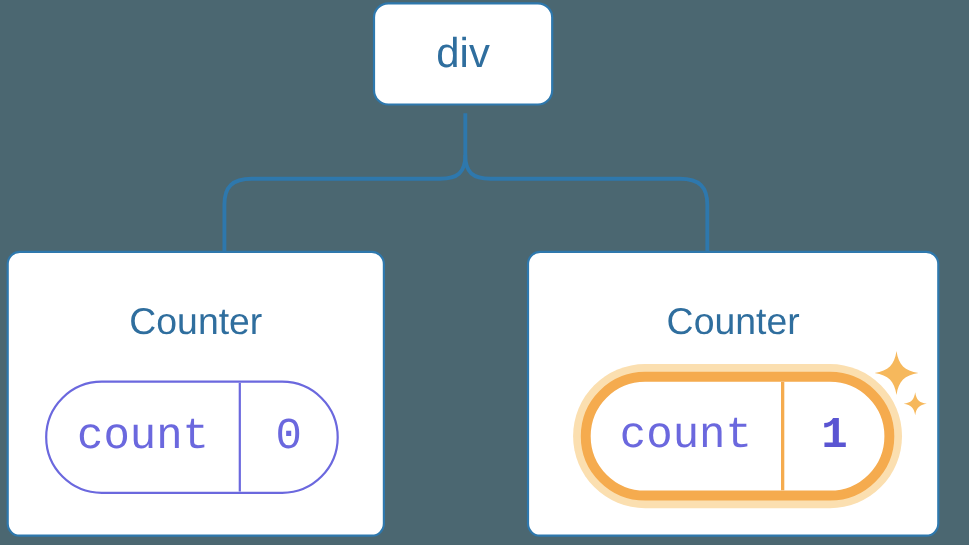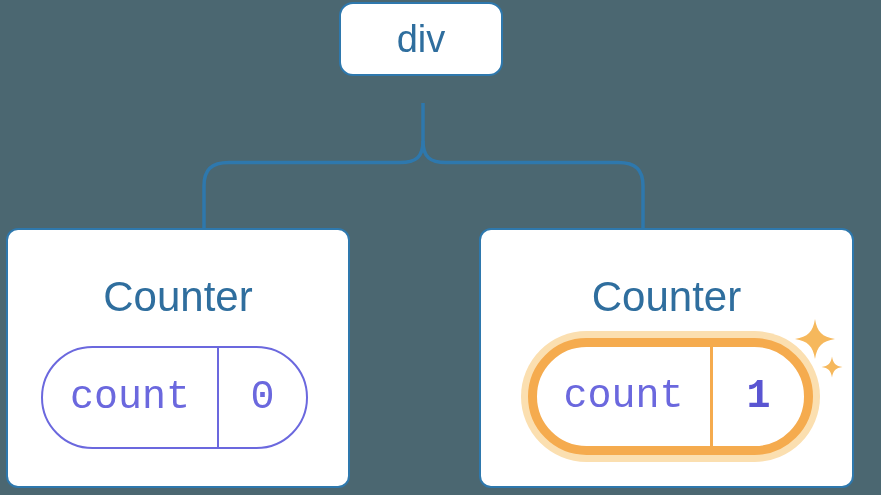--- a/index.html
+++ b/index.html
@@ -10,34 +10,34 @@
   html,body{margin:0;padding:0;background:var(--bg);}
   .stage{
     position:relative;width:881px;height:495px;overflow:hidden;
     background:var(--bg);
     font-family:"Liberation Sans", sans-serif;
   }
   .stage *{box-sizing:border-box;}
   .connector{position:absolute;left:0;top:0;width:881px;height:495px;pointer-events:none;}
   .connector path{fill:none;stroke:var(--stroke);stroke-width:3.5px;}
   .root-node{
-    position:absolute;left:339px;top:2px;width:164px;height:74px;
+    position:absolute;left:339px;top:2px;width:164px;height:94px;
     background:var(--card);border:2.5px solid var(--stroke);border-radius:14px;
     display:flex;align-items:center;justify-content:center;
     color:var(--label);font-size:38px;font-weight:500;
   }
   .card{
     position:absolute;top:228px;height:260px;
     background:var(--card);border:2px solid var(--stroke);border-radius:12px;
   }
   .card-left{left:6px;width:344px;}
   .card-right{left:479px;width:375px;}
   .card-title{
     position:absolute;top:46px;left:0;width:100%;text-align:center;
-    color:var(--label);font-size:42px;font-weight:500;line-height:1;
+    color:var(--label);font-size:34px;font-weight:500;line-height:1;
   }
   .pill{
     position:absolute;display:flex;align-items:stretch;overflow:hidden;
     background:var(--card);
     font-family:Liberation Mono, monospace;
   }
   .pill-plain{
     left:33px;top:116px;width:267px;height:103px;
     border:2px solid var(--state);border-radius:60px;
   }

